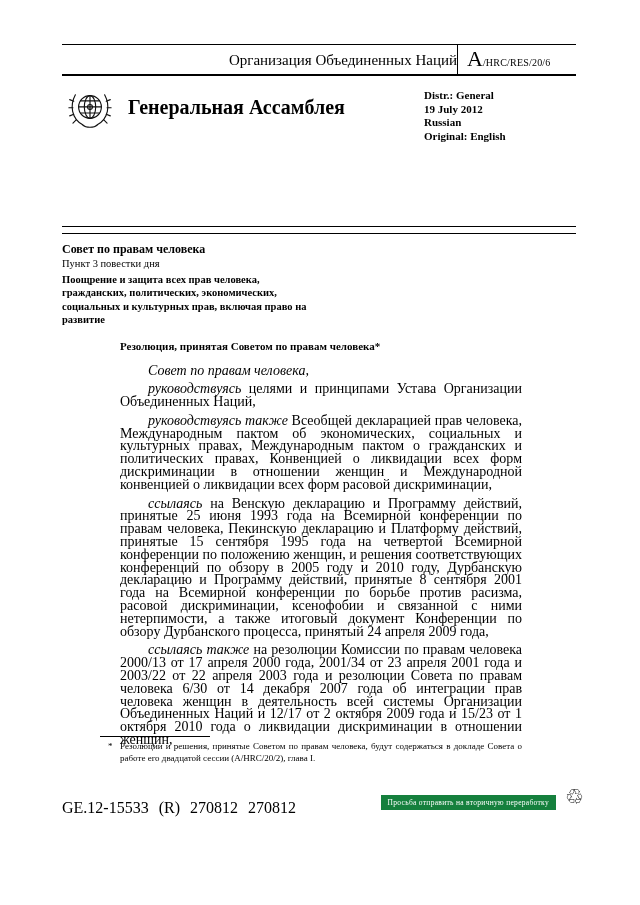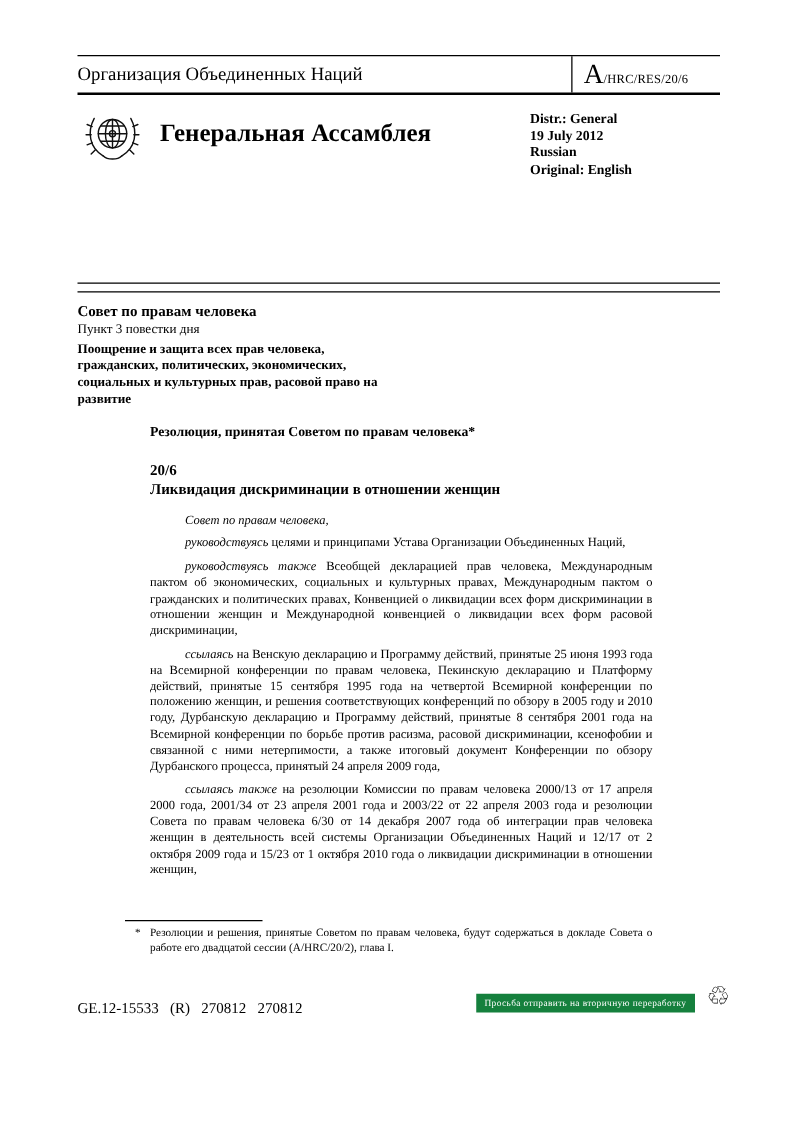--- a/index.html
+++ b/index.html
@@ -9,21 +9,21 @@
     position:relative; width:640px; height:905px; background:#ffffff;
     margin:0 auto; overflow:hidden;
   }
   .content { position:absolute; left:62px; top:0; width:514px; }
 
   
   .masthead-top {
     margin-top:44px;
     border-top:1px solid #000;
     border-bottom:2.5px solid #000;
-    display:flex; justify-content:space-between; align-items:stretch;
+    display:flex; justify-content:flex-end; align-items:stretch;
   }
   .org-name { font-size:15px; align-self:flex-end; padding:7px 0 5px 0; }
   .doc-symbol-box {
     width:119px; border-left:1px solid #000;
     padding:3px 0 2px 9px;
     display:flex; align-items:baseline;
   }
   .sym-a { font-size:22px; line-height:1; }
   .sym-rest { font-size:10px; letter-spacing:.2px; }
 
@@ -39,36 +39,36 @@
   .session-body { font-size:12px; font-weight:bold; line-height:15px; }
   .session-line { font-size:10.5px; font-weight:bold; line-height:13.5px; }
   .agenda-item { font-size:10.5px; line-height:13.5px; }
   .agenda-title { font-size:10.5px; font-weight:bold; line-height:13.5px; width:252px; margin-top:2px; }
 
   
   .res-heading { margin:12px 0 0 58px; font-size:11px; font-weight:bold; line-height:14px; }
   .res-id-block { margin:16px 0 0 58px; font-size:12px; font-weight:bold; line-height:15px; }
   .body-paras { margin:12px 0 0 58px; width:402px; }
   .body-paras p {
-    font-size:10px; line-height:12.8px; text-align:justify;
+    font-size:14px; line-height:12.8px; text-align:justify;
     text-indent:28px; margin-bottom:6px;
   }
   .lead { font-style:italic; }
 
   
   .footnote-block { position:absolute; left:62px; top:736px; width:460px; }
   .fn-rule { width:110px; border-top:1px solid #000; margin-left:38px; margin-bottom:4px; }
   .fn-text {
     margin-left:58px; width:402px; text-indent:-12px;
     font-size:9px; line-height:11.5px; text-align:justify;
   }
   .fn-marker { display:inline-block; width:12px; text-indent:0; }
 
   
-  .ge-number { position:absolute; left:62px; top:799px; font-size:12px; word-spacing:6px; }
+  .ge-number { position:absolute; left:62px; top:799px; font-size:16px; word-spacing:6px; }
   .recycle-badge {
     position:absolute; right:84px; top:795px;
     background:#15803d; color:#fff; font-size:7.5px; letter-spacing:.3px;
     padding:3px 7px; white-space:nowrap;
   }
   .recycle-icon {
     position:absolute; right:56px; top:787px;
     font-family:"DejaVu Sans",sans-serif; font-size:21px; line-height:1; color:#000;
   }
 </style>
@@ -109,29 +109,25 @@
         <div>Russian</div>
         <div>Original: English</div>
       </div>
     </div>
 
     <div class="double-rule"></div>
 
     <div class="session-block">
       <div class="session-body">Совет по правам человека</div>
       <div class="agenda-item">Пункт 3 повестки дня</div>
-      <div class="agenda-title">Поощрение и защита всех прав человека, гражданских, политических, экономических, социальных и культурных прав, расовой право на развитие</div>
+      <div class="agenda-title">Поощрение и защита всех прав человека, гражданских, политических, экономических, социальных и культурных прав, включая право на развитие</div>
     </div>
 
     <div class="res-heading">Резолюция, принятая Советом по правам человека*</div>
 
-    <div class="res-id-block">
-      <div>20/6</div>
-      <div>Ликвидация дискриминации в отношении женщин</div>
-    </div>
 
     <div class="body-paras">
       <p><span class="lead">Совет по правам человека,</span><span></span></p>
       <p><span class="lead">руководствуясь</span><span> целями и принципами Устава Организации Объединенных Наций,</span></p>
       <p><span class="lead">руководствуясь также</span><span> Всеобщей декларацией прав человека, Международным пактом об экономических, социальных и культурных правах, Международным пактом о гражданских и политических правах, Конвенцией о ликвидации всех форм дискриминации в отношении женщин и Международной конвенцией о ликвидации всех форм расовой дискриминации,</span></p>
       <p><span class="lead">ссылаясь</span><span> на Венскую декларацию и Программу действий, принятые 25 июня 1993 года на Всемирной конференции по правам человека, Пекинскую декларацию и Платформу действий, принятые 15 сентября 1995 года на четвертой Всемирной конференции по положению женщин, и решения соответствующих конференций по обзору в 2005 году и 2010 году, Дурбанскую декларацию и Программу действий, принятые 8 сентября 2001 года на Всемирной конференции по борьбе против расизма, расовой дискриминации, ксенофобии и связанной с ними нетерпимости, а также итоговый документ Конференции по обзору Дурбанского процесса, принятый 24 апреля 2009 года,</span></p>
       <p><span class="lead">ссылаясь также</span><span> на резолюции Комиссии по правам человека 2000/13 от 17 апреля 2000 года, 2001/34 от 23 апреля 2001 года и 2003/22 от 22 апреля 2003 года и резолюции Совета по правам человека 6/30 от 14 декабря 2007 года об интеграции прав человека женщин в деятельность всей системы Организации Объединенных Наций и 12/17 от 2 октября 2009 года и 15/23 от 1 октября 2010 года о ликвидации дискриминации в отношении женщин,</span></p>
     </div>
 
   </div>

